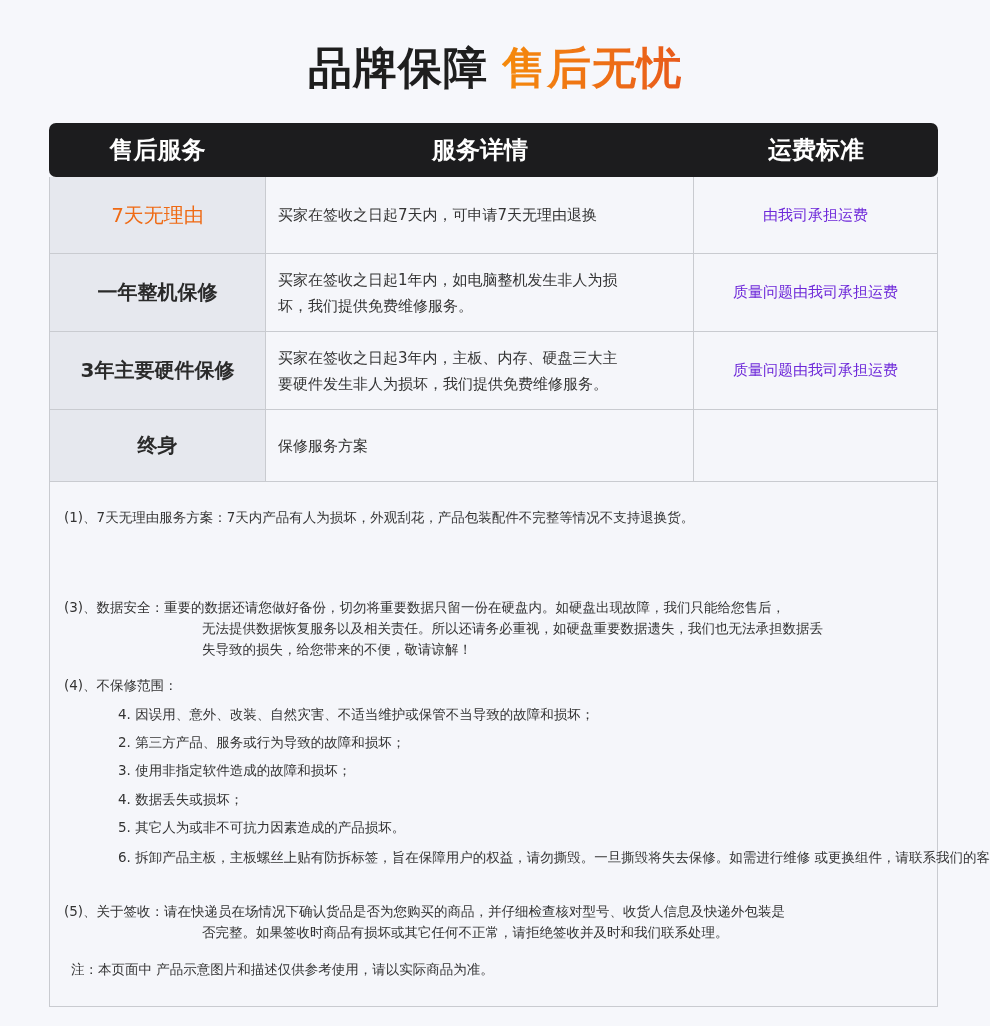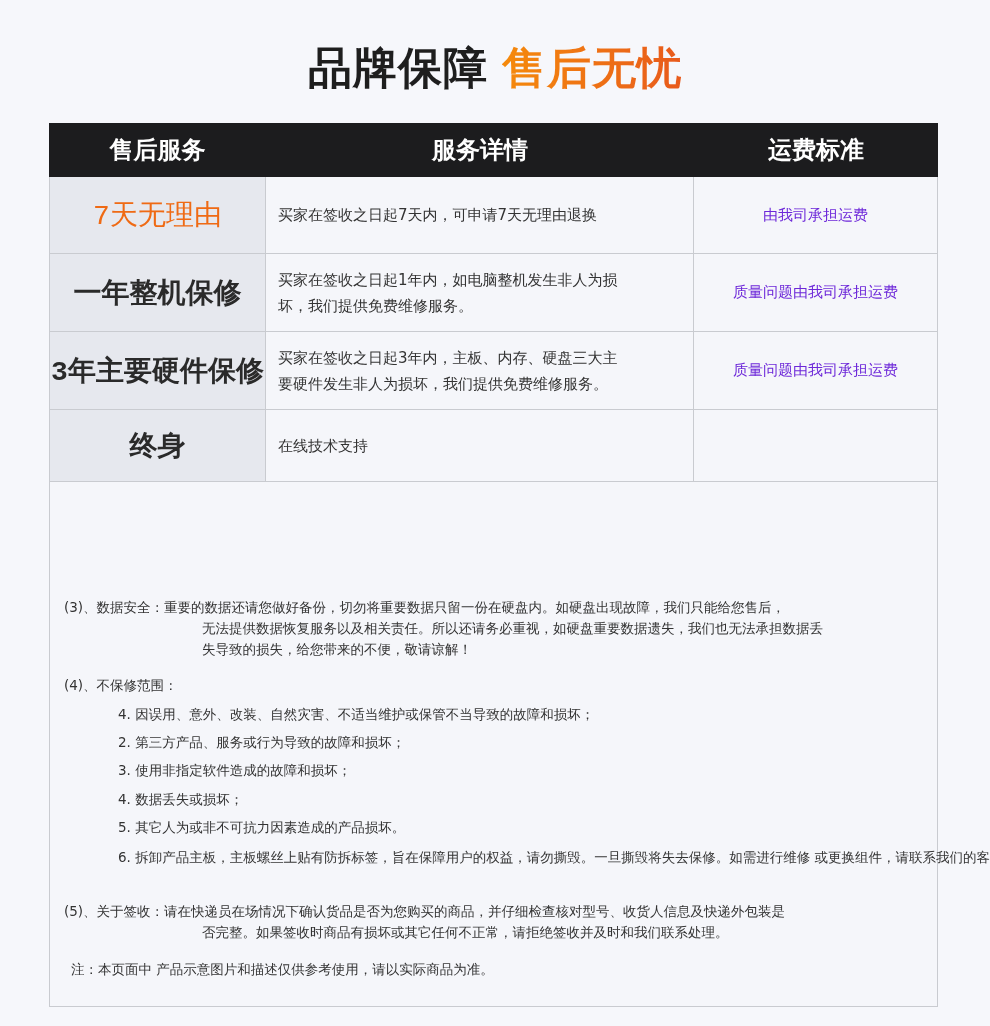--- a/index.html
+++ b/index.html
@@ -15,30 +15,30 @@
     color: #f07a10;
     background: linear-gradient(90deg, #f58a0c, #e85a1c);
     -webkit-background-clip: text; background-clip: text; -webkit-text-fill-color: transparent;
   }
   .title .gap { display: inline-block; width: 14px; }
 
   .table {
     position: absolute; left: 49px; top: 123px; width: 889px;
     border-collapse: collapse;
   }
-  .thead { display: flex; height: 54px; background: #1c1c1e; color: #fff; }
+  .thead { display: flex; height: 54px; background: #1c1c1e; color: #fff; border-radius: 7px; }
   .thead div { display: flex; align-items: center; justify-content: center; font-size: 24px; font-weight: bold; }
   .c1 { width: 217px; }
   .c2 { width: 428px; }
   .c3 { width: 244px; text-align: right; }
 
   .row { display: flex; border-bottom: 1px solid #c9cbd0; }
   .row .cell { display: flex; align-items: center; border-right: 1px solid #c9cbd0; }
   .row .cell:first-child { border-left: 1px solid #c9cbd0; }
-  .row .cell.name { justify-content: center; background: #e6e8ee; font-size: 28px; font-weight: bold; color: #2a2a2a; font-family: Liberation Mono, monospace; }
+  .row .cell.name { justify-content: center; background: #e6e8ee; font-size: 20px; font-weight: bold; color: #2a2a2a; }
   .row .cell.name.orange { color: #ef6a14; font-weight: normal; }
   .row .cell.detail { background: #f5f6fa; padding: 0 10px 0 12px; font-size: 15px; line-height: 26px; color: #333; }
   .row .cell.ship { background: #f5f6fa; justify-content: center; font-size: 15px; color: #6d28d9; }
 
   .notes {
     position: absolute; left: 49px; top: 482px; width: 889px; height: 525px;
     border: 1px solid #c9cbd0; border-top: none; background: #f5f6fa;
     font-size: 13.5px; color: #333;
   }
   .note { position: absolute; left: 14px; line-height: 21px; white-space: nowrap; }
@@ -85,27 +85,28 @@
         <div>买家在签收之日起3年内，主板、内存、硬盘三大主</div>
         <div>要硬件发生非人为损坏，我们提供免费维修服务。</div>
       </div>
     </div>
     <div class="cell ship c3">质量问题由我司承担运费</div>
   </div>
 
   <div class="row" style="height:72px;">
     <div class="cell name c1">终身</div>
     <div class="cell detail c2">
-      <span>在线技术支持</span>
+      <span>保修服务方案</span>
     </div>
     <div class="cell ship c3"></div>
   </div>
 </div>
 
 <div class="notes">
+  <div class="note" style="top:25px;">(1)、7天无理由服务方案：7天内产品有人为损坏，外观刮花，产品包装配件不完整等情况不支持退换货。</div>
 
 
   <div class="note" style="top:115px;">
     <span class="cont">(3)、数据安全：重要的数据还请您做好备份，切勿将重要数据只留一份在硬盘内。如硬盘出现故障，我们只能给您售后，</span>
     <span class="cont" style="padding-left:138px;">无法提供数据恢复服务以及相关责任。所以还请务必重视，如硬盘重要数据遗失，我们也无法承担数据丢</span>
     <span class="cont" style="padding-left:138px;">失导致的损失，给您带来的不便，敬请谅解！</span>
   </div>
 
   <div class="note" style="top:193px;">(4)、不保修范围：</div>
   <div class="sub" style="top:222px;">4. 因误用、意外、改装、自然灾害、不适当维护或保管不当导致的故障和损坏；</div>

